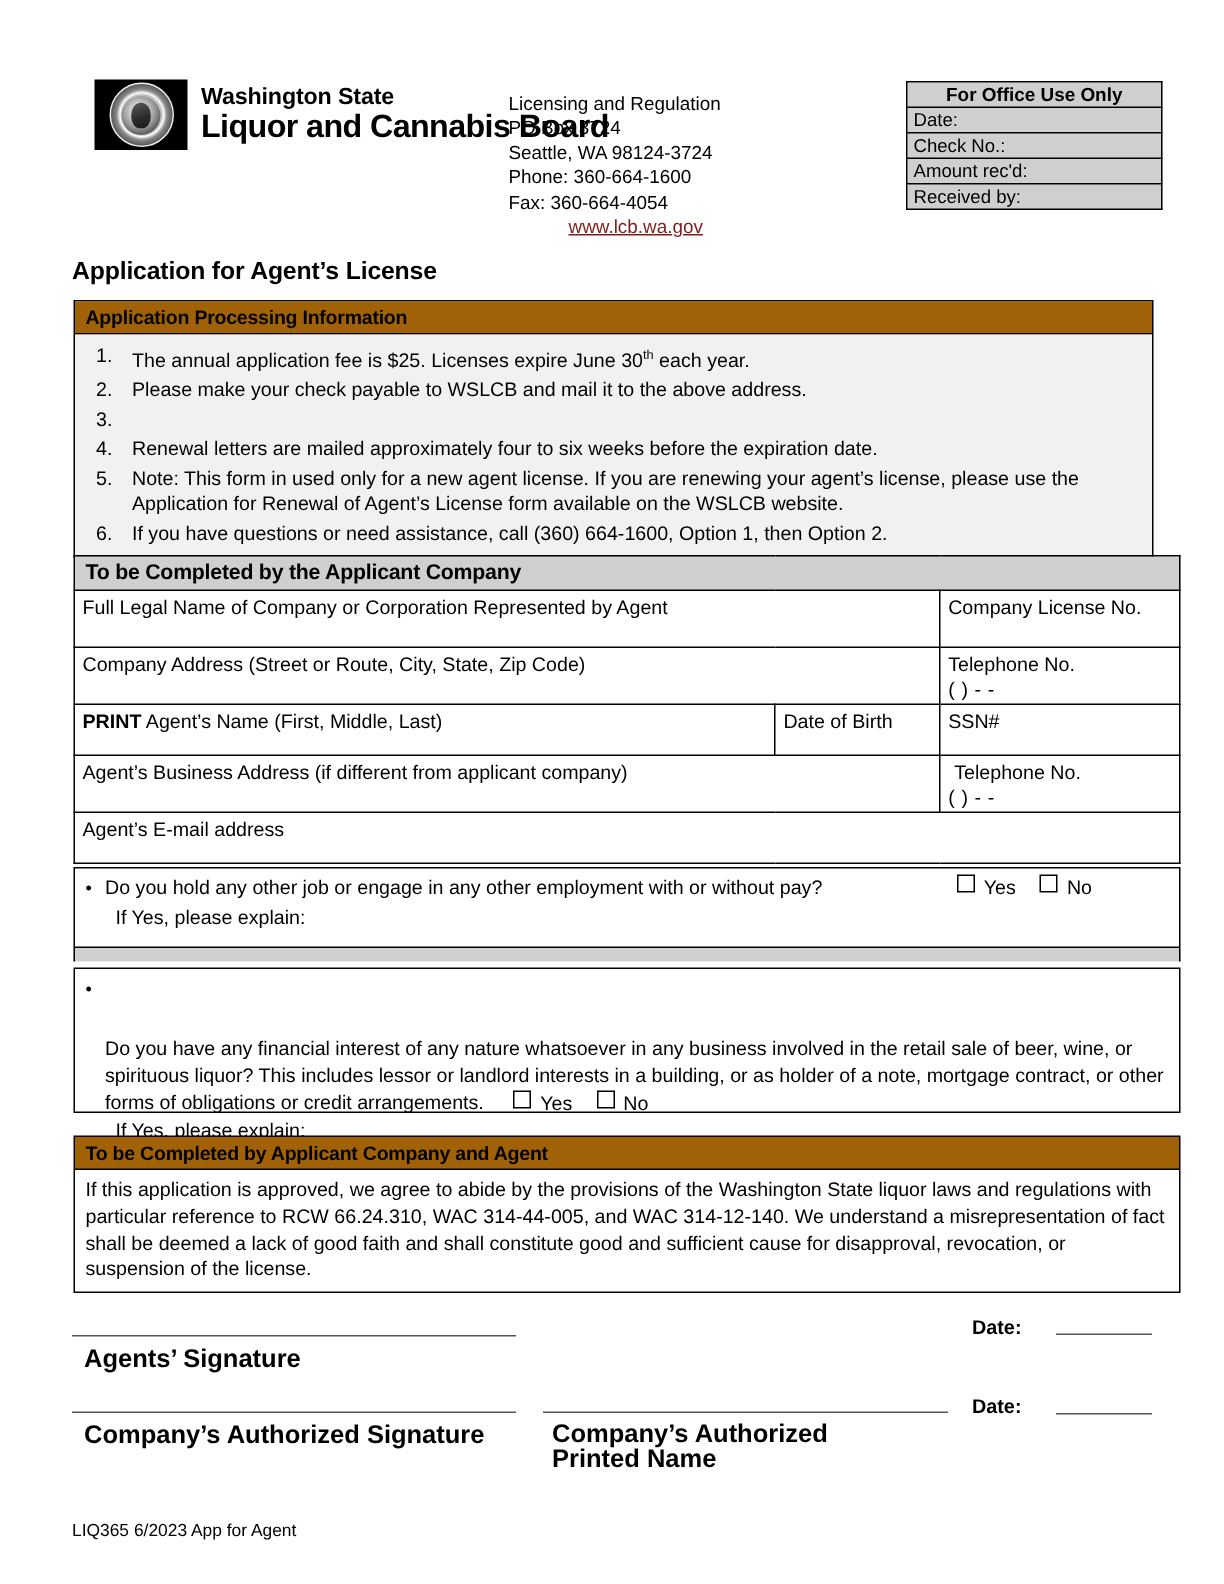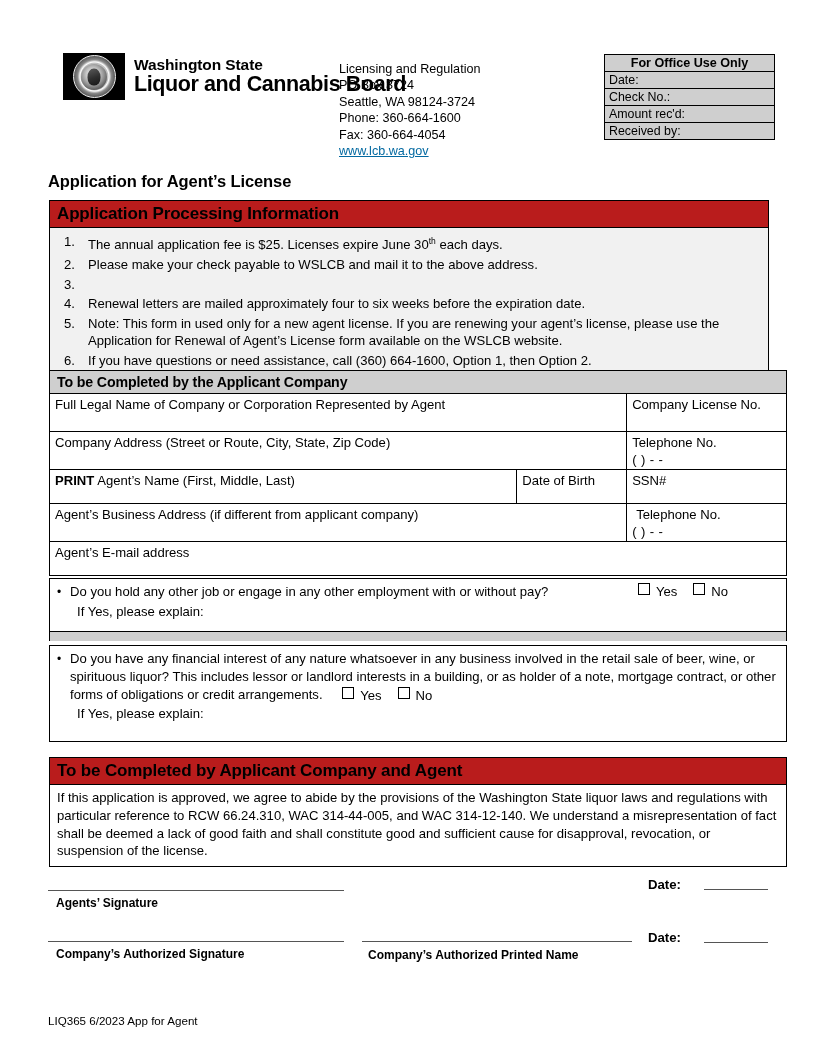--- a/index.html
+++ b/index.html
@@ -26,33 +26,33 @@
       width:26px;height:26px;border-radius:50%;
       background: radial-gradient(circle at 45% 40%, #fafafa 0%, #c9c9c9 30%, #8e8e8e 55%, #4a4a4a 80%, #222 100%); }
   .seal::after{ content:""; position:absolute; left:50%; top:52%; transform:translate(-50%,-50%);
       width:13px;height:17px;border-radius:48% 48% 45% 45%;
       background: linear-gradient(160deg,#5c5c5c 0%, #2e2e2e 55%, #151515 100%); }
   .logo-text { margin-left:9px; line-height:1.02; }
   .logo-l1 { font-size:15.5px; font-weight:bold; letter-spacing:-0.1px; }
   .logo-l2 { font-size:21.5px; font-weight:bold; letter-spacing:-0.4px; margin-top:1px; }
 
   .addr { position:absolute; left:339px; top:61px; font-size:12.6px; line-height:16.4px; }
-  .addr a { color:#0369a1; text-decoration:underline; }
+  .addr a { color:#7f1d1d; text-decoration:underline;margin-left:40px; }
 
   
   .office { position:absolute; left:604px; top:54px; width:171px; border:1px solid #000; border-collapse:collapse; }
   .office td { border:1px solid #000; background:#cfcfcf; font-size:12.4px; padding:1px 4px; height:16px; }
   .office td.hdr { text-align:center; font-weight:bold; font-size:12.6px; height:17px; }
 
   
   .doc-title { position:absolute; left:48px; top:172px; font-size:16.5px; font-weight:bold; letter-spacing:-0.1px; }
 
   
   .box { position:absolute; border:1px solid #000; }
-  .sec-hdr { background:#b91c1c; border-bottom:1px solid #000; font-weight:bold; font-size:17px; padding:3px 6px 3px 7px; letter-spacing:-0.15px; }
+  .sec-hdr { background:#a16207; border-bottom:1px solid #000; font-weight:bold; font-size:13px; padding:3px 6px 3px 7px; letter-spacing:-0.15px; }
 
   
   #proc { left:49px; top:200px; width:720px; }
   #proc .body { background:#f1f1f1; padding:4px 6px 5px 6px; }
   .olist { list-style:none; margin:0; padding:0; }
   .olist li { display:flex; font-size:13.1px; line-height:17.6px; padding:1px 0; }
   .olist li .num { width:32px; flex:none; padding-left:8px; }
   .olist li .txt { flex:1; }
   .olist li .txt.ital { }
   sup { font-size:8.5px; vertical-align:super; }
@@ -75,21 +75,21 @@
   .cblabel { font-size:13.1px; }
   .ifyes { font-size:13.1px; padding-left:27px; padding-top:2px; }
   .gray-gap { position:absolute; left:49px; width:738px; height:9px; background:#cfcfcf; border-left:1px solid #000; border-right:1px solid #000; }
 
   
   #agree { left:49px; top:757px; width:738px; }
   #agree .body { font-size:13.1px; line-height:17.8px; padding:4px 7px 6px 7px; }
 
   
   .sigline { position:absolute; border-bottom:1.5px solid #555; }
-  .siglabel { position:absolute; font-size:12px; font-weight:bold; }
+  .siglabel { position:absolute; font-size:17px; font-weight:bold; }
   .datelabel { position:absolute; font-size:13.2px; font-weight:bold; }
 
   .footer { position:absolute; left:48px; top:1014px; font-size:11.6px; }
 </style>
 </head>
 <body>
 
 <div class="page">
 
   <div class="header">
@@ -135,21 +135,21 @@
   </div>
 
   <div class="doc-title">Application for Agent’s License</div>
 
   <div class="box" id="proc">
     <div class="sec-hdr">Application Processing Information</div>
     <div class="body">
       <ul class="olist">
         <li>
           <span class="num">1.</span>
-          <span class="txt"><span>The annual application fee is $25. Licenses expire June 30</span><sup>th</sup><span> each days.</span></span>
+          <span class="txt"><span>The annual application fee is $25. Licenses expire June 30</span><sup>th</sup><span> each year.</span></span>
         </li>
         <li>
           <span class="num">2.</span>
           <span class="txt">Please make your check payable to WSLCB and mail it to the above address.</span>
         </li>
         <li>
           <span class="num">3.</span>
         </li>
         <li>
           <span class="num">4.</span>
@@ -229,21 +229,21 @@
       </span>
     </div>
     <div class="ifyes">If Yes, please explain:</div>
   </div>
 
   <div class="gray-gap" style="top:632px;"></div>
 
   <div class="qbox" style="top:645px; height:97px;">
     <div class="qrow" style="padding-top:4px;">
       <span class="bullet">•</span>
-      <span class="qtext" style="padding-right:10px;">
+      <span class="qtext" style="padding-right:10px;margin-top:40px;">
         <span>Do you have any financial interest of any nature whatsoever in any business involved in the retail sale of beer, wine, or spirituous liquor? This includes lessor or landlord interests in a building, or as holder of a note, mortgage contract, or other forms of obligations or credit arrangements.</span>
         <span class="cbgroup" style="padding-left:16px;">
           <span class="cbox"></span>
           <span class="cblabel">Yes</span>
           <span class="cbox" style="margin-left:10px;"></span>
           <span class="cblabel">No</span>
         </span>
       </span>
     </div>
     <div class="ifyes">If Yes, please explain:</div>

